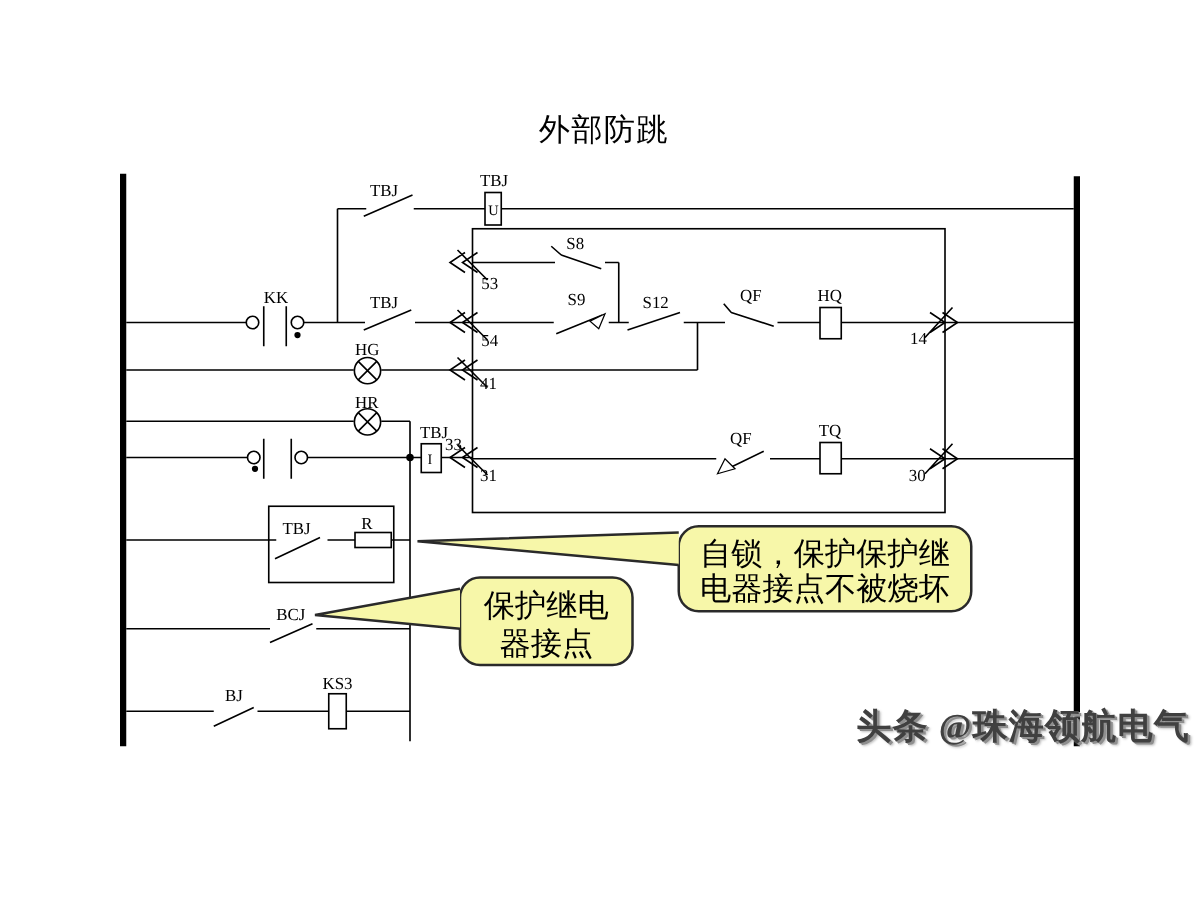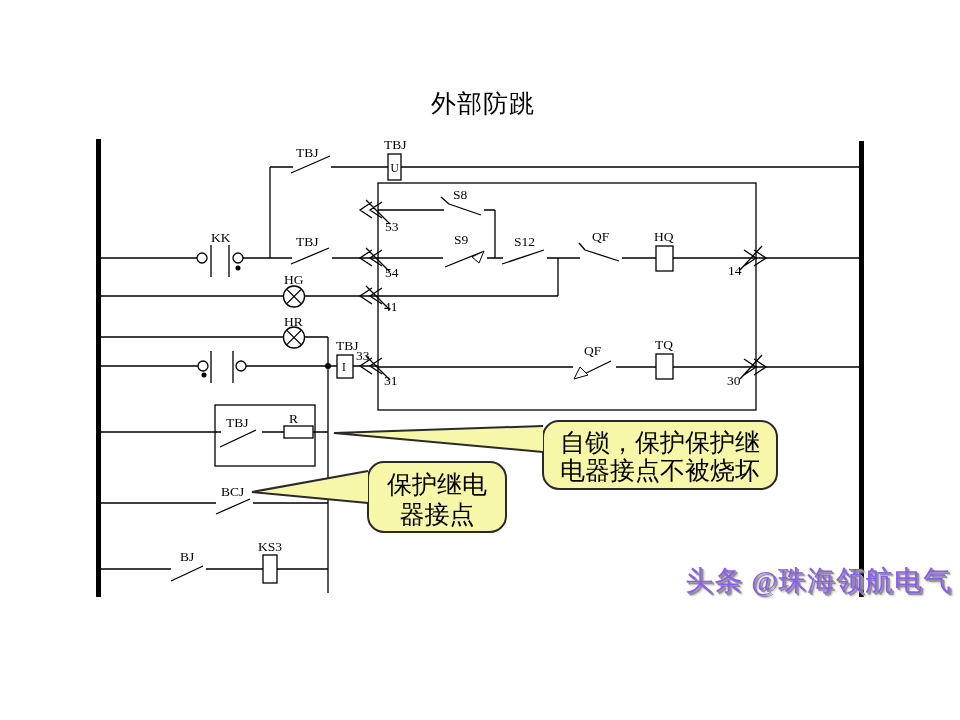--- a/index.html
+++ b/index.html
@@ -4,22 +4,22 @@
 <style>
   html,body{margin:0;padding:0;background:#ffffff;}
   .page{position:relative;width:960px;height:612px;background:#ffffff;overflow:hidden;
         font-family:"Liberation Serif", serif;text-align:right;}
   svg{position:absolute;left:0;top:0;}
   svg text{font-family:"Liberation Serif", serif;fill:#000;}
   .lbl{font-size:13.5px;}
   .coil-letter{font-size:11.5px;}
   .title-text{font-size:25px;letter-spacing:1px;}
   .callout-text{font-size:25px;}
-  .watermark{position:absolute;right:8px;bottom:12px;font-size:28px;font-weight:normal;
-             letter-spacing:1px;color:#8b5cf6;
+  .watermark{position:absolute;right:8px;bottom:12px;font-size:28px;font-weight:bold;
+             letter-spacing:1px;color:#404040;
              text-shadow:2px 2px 0 #8f8f8f, 1px 1px 0 #a8a8a8, 3px 3px 2px #bdbdbd;}
 </style>
 </head>
 <body>
 
 <div class="page">
 
 <svg width="960" height="720" viewBox="0 0 960 720">
 
   <text class="title-text" x="431" y="112">外部防跳</text>

